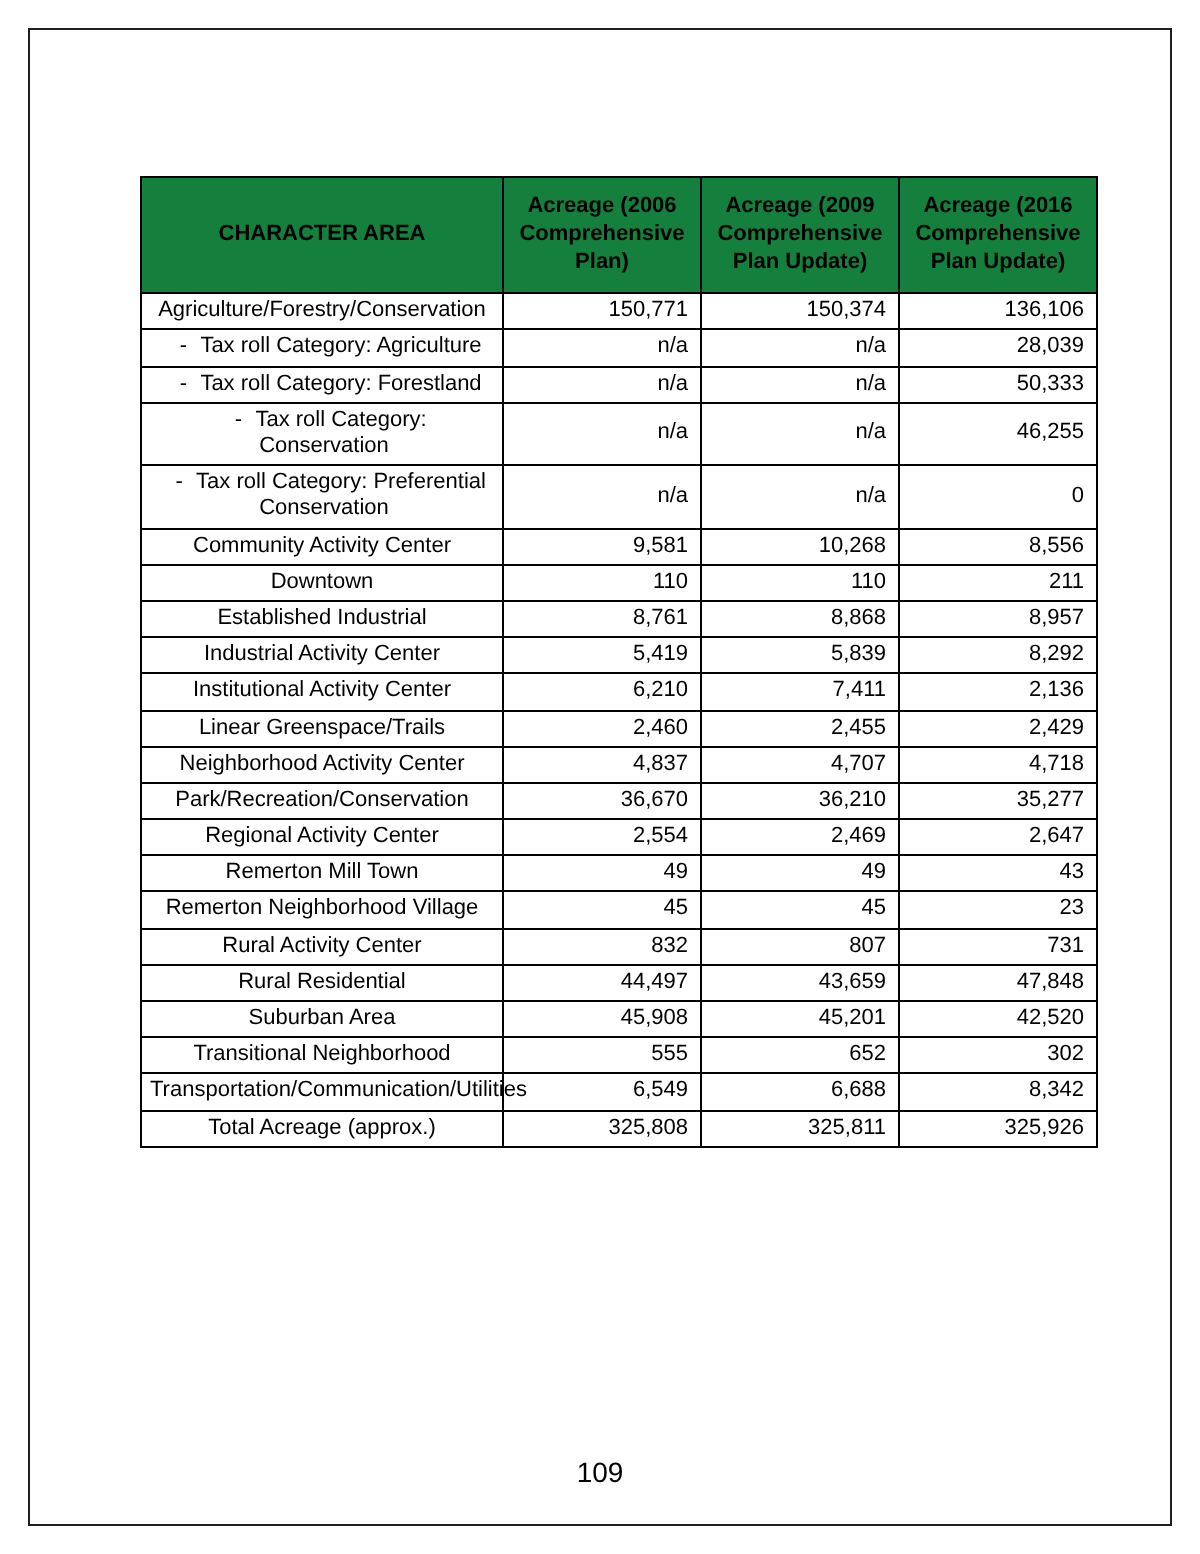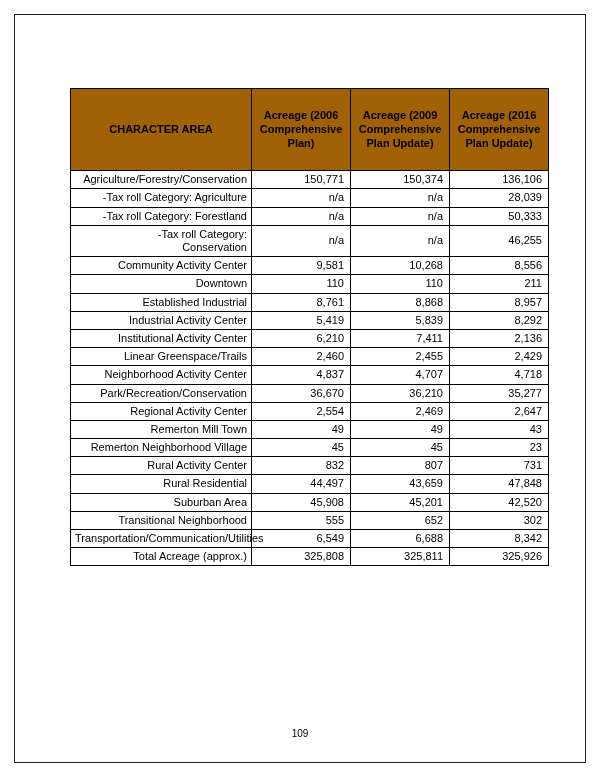--- a/index.html
+++ b/index.html
@@ -29,28 +29,28 @@
     table-layout: fixed;
   }
   col.c-label { width: 181px; }
   col.c-num { width: 99px; }
   th, td {
     border: 1px solid #000;
     font-size: 11px;
     vertical-align: middle;
   }
   th {
-    background: #a16207;
+    background: #15803d;
     font-weight: bold;
     text-align: center;
-    padding: 20px 3px;
+    padding: 8px 3px;
     line-height: 1.25;
   }
   td.label {
-    text-align: right;
+    text-align: center;
     padding: 2px 4px;
     line-height: 1.2;
     margin-left: 32px;
   }
   td.num {
     text-align: right;
     padding: 2px 6px;
     line-height: 1.2;
   }
   tr.sub td {
@@ -61,21 +61,21 @@
   tr.sub .bullet {
     display: inline-block;
     width: 17px;
   }
   .page-number {
     position: absolute;
     left: 0;
     width: 600px;
     top: 728px;
     text-align: center;
-    font-size: 10px;
+    font-size: 14px;
   }
 </style>
 </head>
 <body>
 
 <div class="page-border"></div>
 
 <div class="table-wrap">
   <table>
     <colgroup>
@@ -110,20 +110,26 @@
           <td class="num">n/a</td>
           <td class="num">n/a</td>
           <td class="num">50,333</td>
         </tr>
         <tr class="sub">
           <td class="label"><span class="bullet">-</span><span>Tax roll Category: Conservation</span></td>
           <td class="num">n/a</td>
           <td class="num">n/a</td>
           <td class="num">46,255</td>
         </tr>
+        <tr class="sub">
+          <td class="label"><span class="bullet">-</span><span>Tax roll Category: Preferential Conservation</span></td>
+          <td class="num">n/a</td>
+          <td class="num">n/a</td>
+          <td class="num">0</td>
+        </tr>
         <tr>
           <td class="label">Community Activity Center</td>
           <td class="num">9,581</td>
           <td class="num">10,268</td>
           <td class="num">8,556</td>
         </tr>
         <tr>
           <td class="label">Downtown</td>
           <td class="num">110</td>
           <td class="num">110</td>

